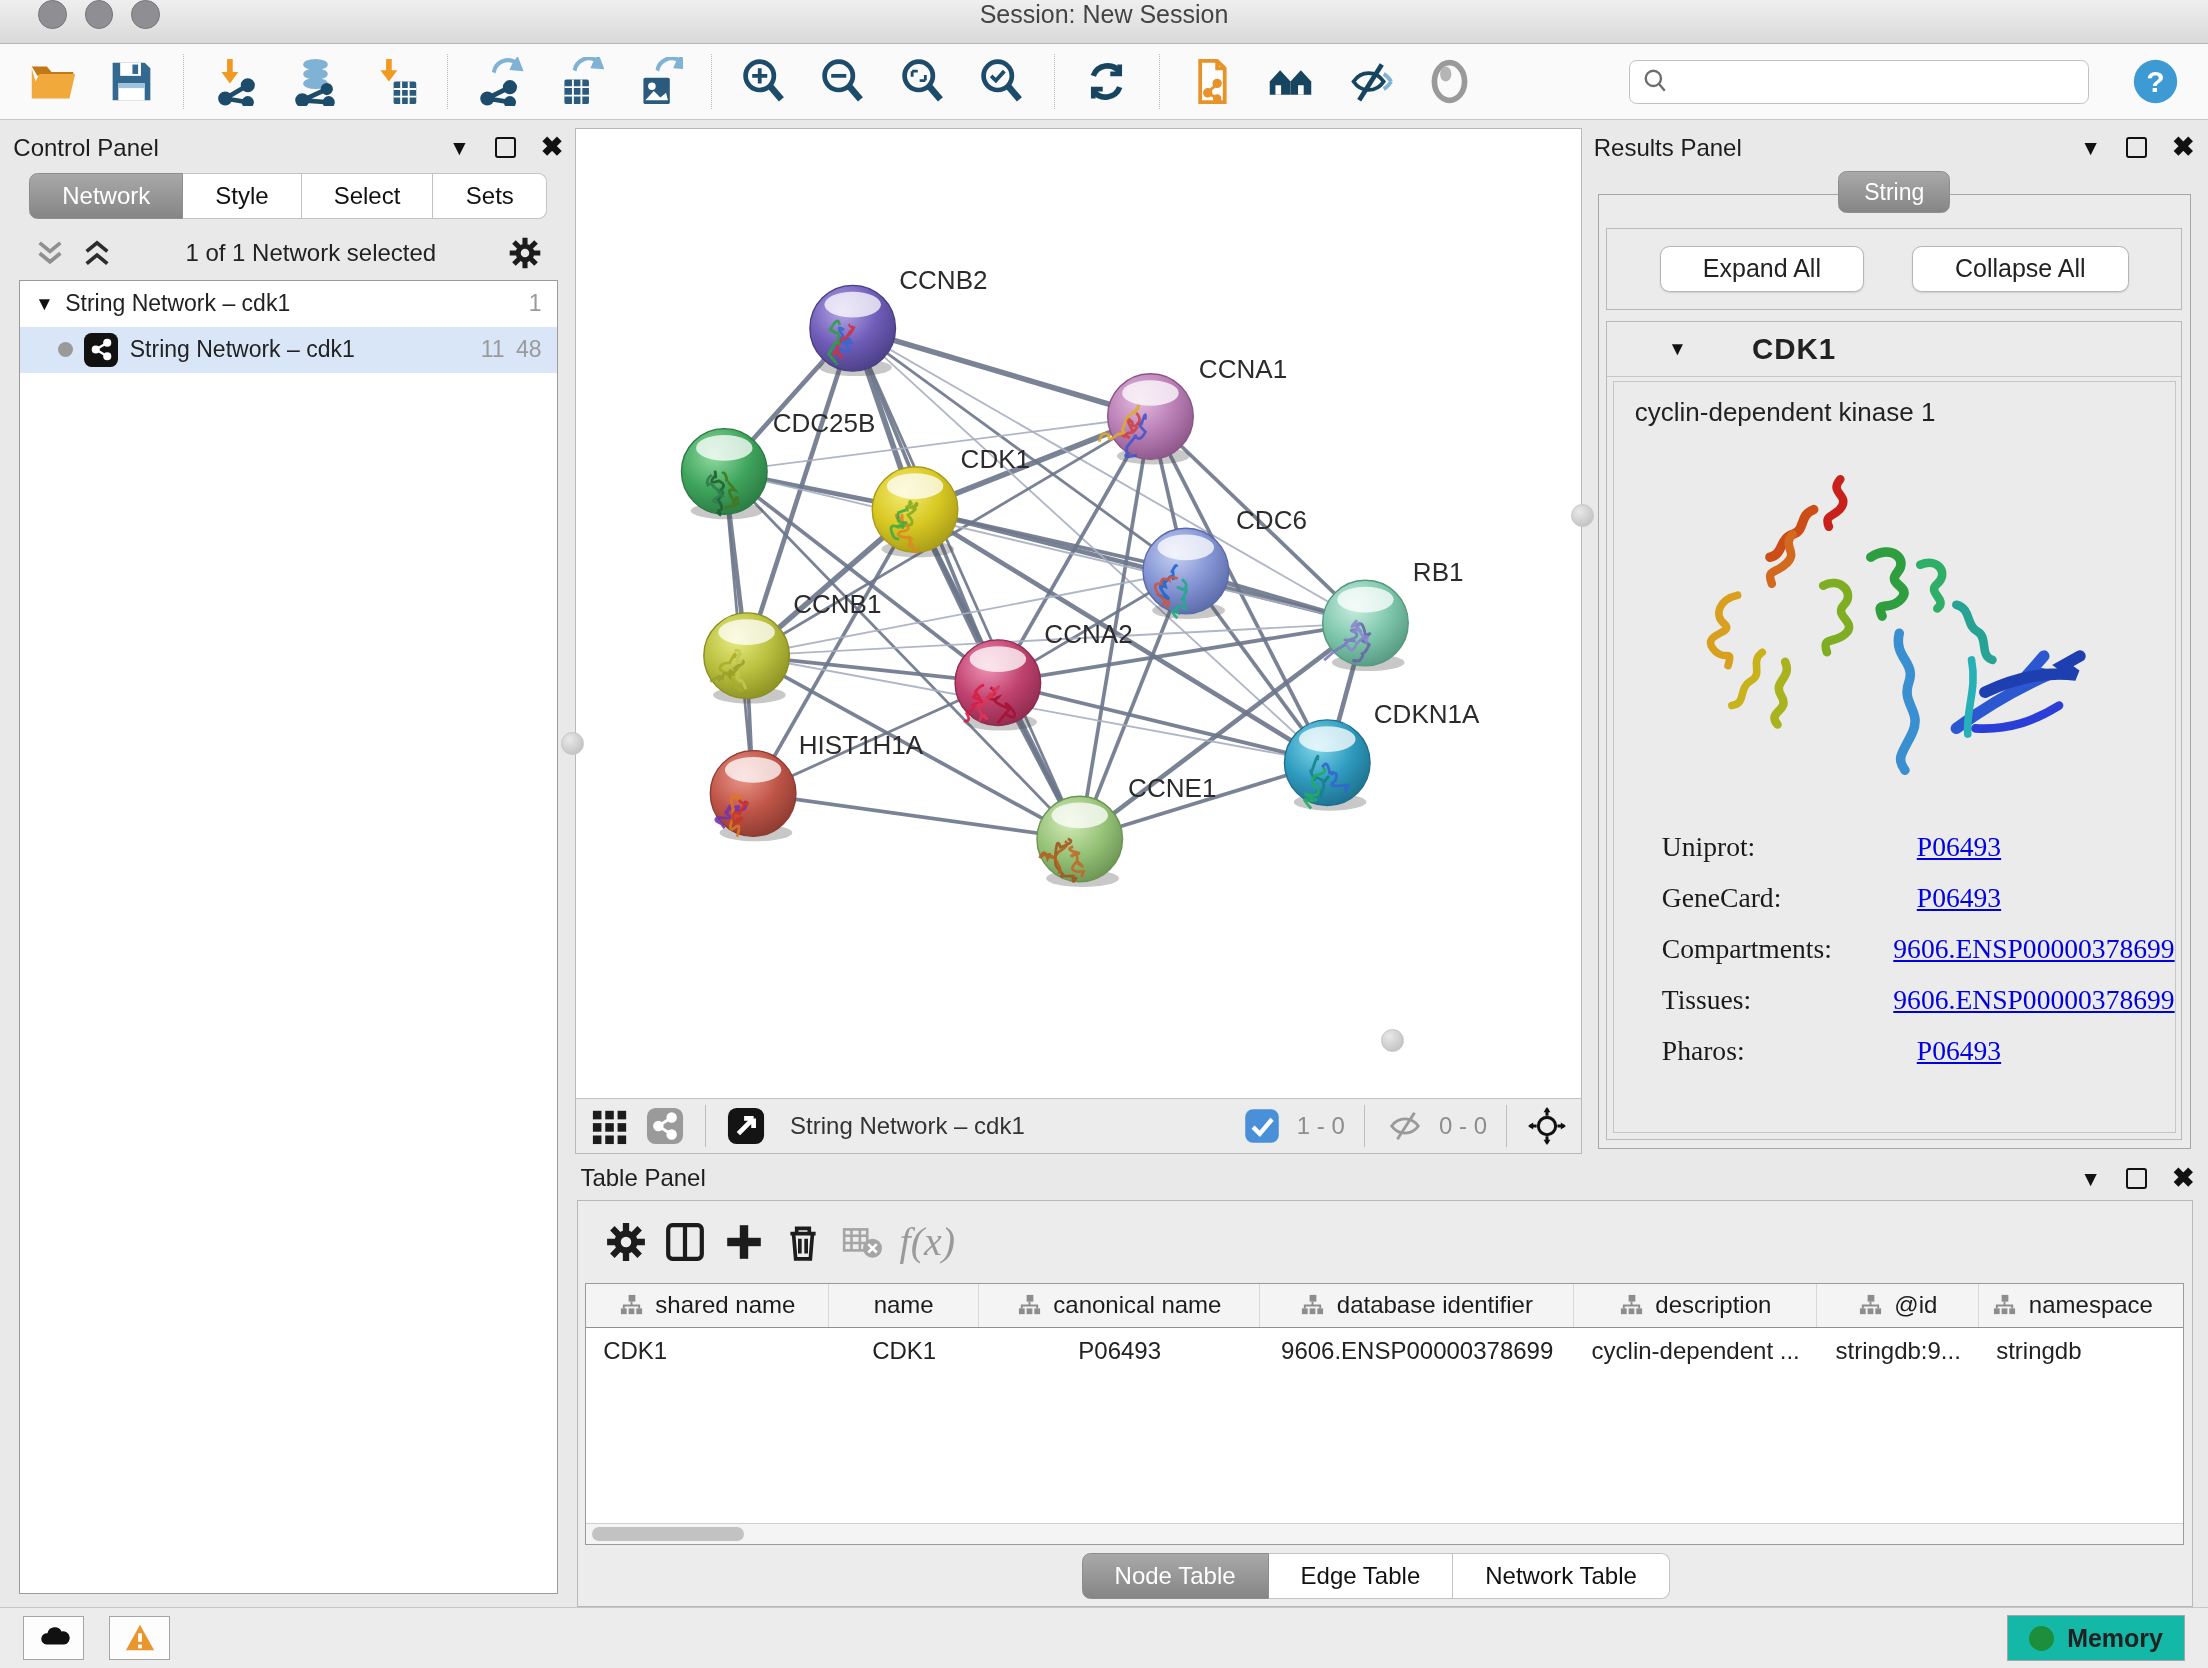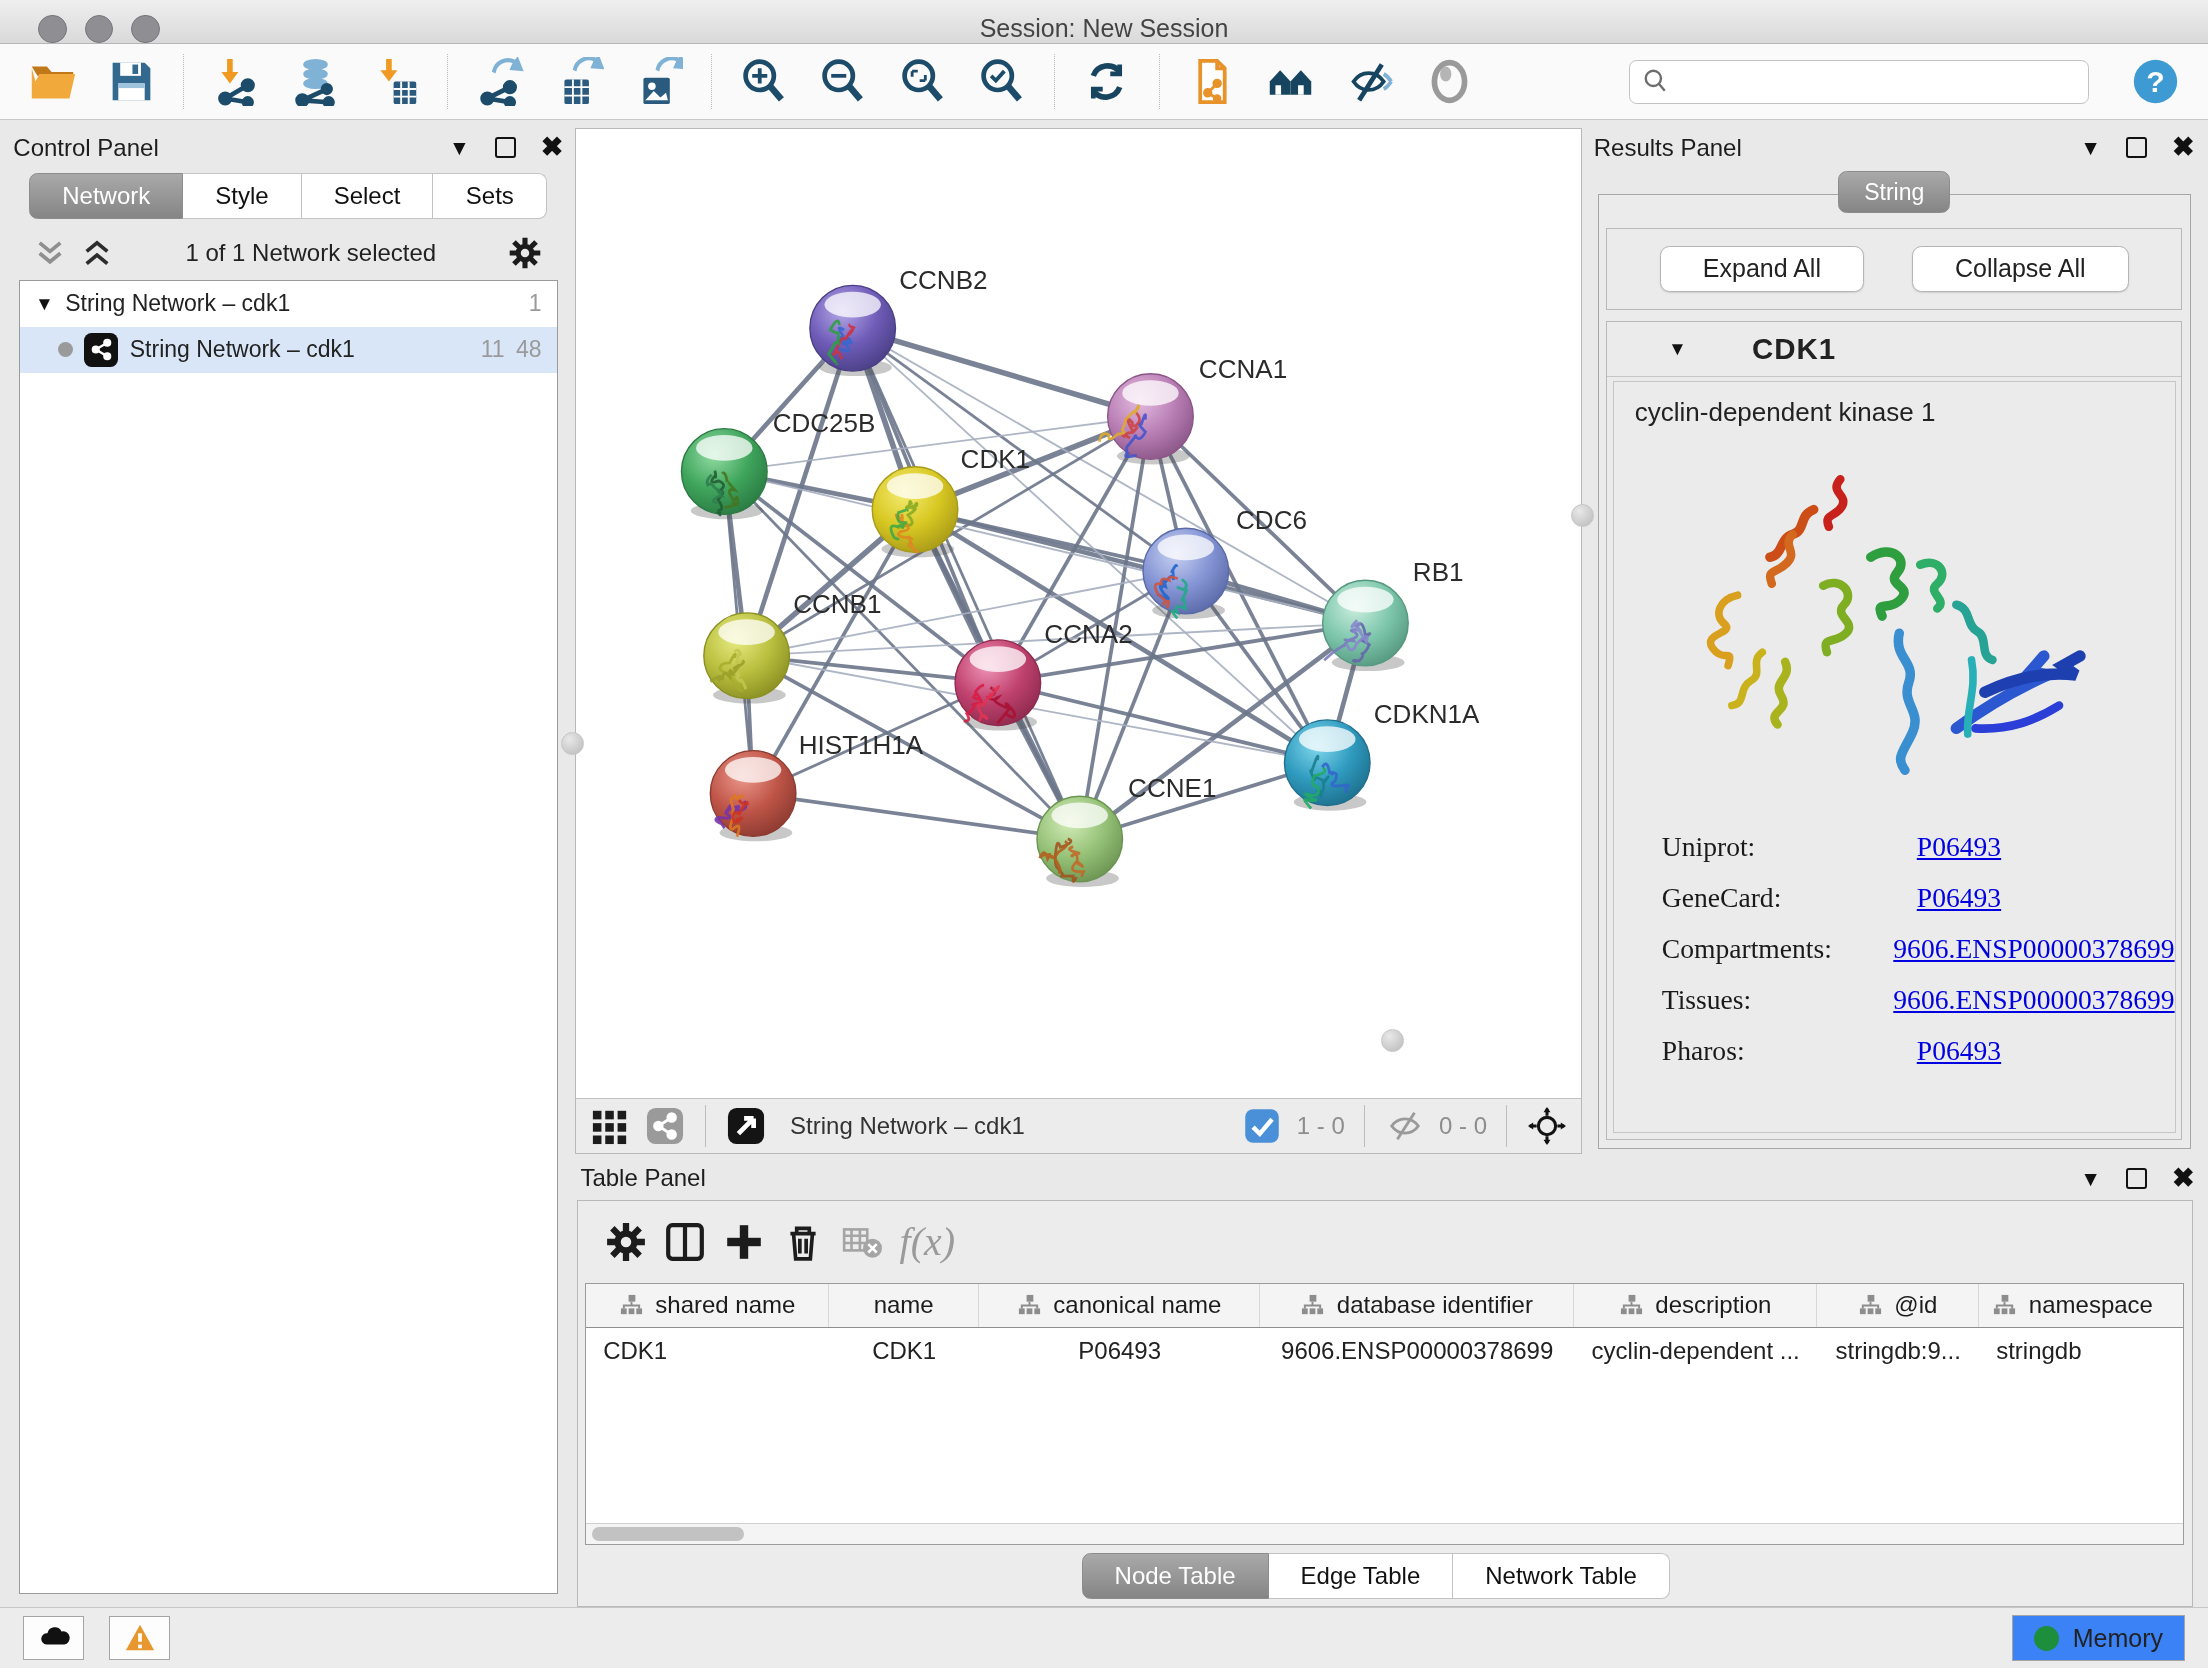--- a/index.html
+++ b/index.html
@@ -3,21 +3,21 @@
 <meta charset="utf-8">
 <style>
   * { margin:0; padding:0; box-sizing:border-box; }
   html,body { width:2208px; height:1668px; overflow:hidden; background:#e9e9e9;
     font-family:"Liberation Sans", sans-serif; color:#222; }
   .app { position:relative; width:2208px; height:1668px; display:flex; flex-direction:column;
     background:#e9e9e9; }
 
   
   .titlebar { height:44px; flex:0 0 44px; background:linear-gradient(#efefef,#d9d9d9);
-    border-bottom:1px solid #b6b6b6; display:flex; align-items:flex-end; position:relative; }
+    border-bottom:1px solid #b6b6b6; display:flex; align-items:flex-start; position:relative; }
   .traffic { display:flex; gap:18px; margin-left:38px; }
   .traffic span { width:28.5px; height:28.5px; border-radius:50%; background:#8e8e93;
     border:1px solid #77777b; display:block; }
   .win-title { position:absolute; left:0; right:0; text-align:center; font-size:25px; color:#444; }
 
   
   .toolbar { height:76px; flex:0 0 76px; background:#fafafa; border-bottom:1px solid #c9c9c9;
     display:flex; align-items:center; padding:0 19px; gap:13.3px; }
   .tbtn { width:67px; height:61px; display:flex; align-items:center; justify-content:center; }
   .tbtn svg { width:49px; height:49px; }
@@ -127,22 +127,22 @@
   .hthumb { position:absolute; left:5.7px; top:2.9px; width:152px; height:14.3px; background:#c2c2c2;
     border-radius:7.6px; }
   .tp-tabs { height:61px; display:flex; align-items:center; justify-content:center; }
 
   
   .statusbar { height:61px; flex:0 0 61px; background:#ececec; border-top:1px solid #c6c6c6;
     display:flex; align-items:center; padding:0 23px; gap:25px; }
   .sbtn { width:61px; height:44px; background:#fdfdfd; border:1.9px solid #a5a5a5; display:flex;
     align-items:center; justify-content:center; }
   .sbtn svg { width:32px; height:32px; }
-  .mem { margin-left:auto; height:46px; background:#3b82f6; border:1.9px solid #a5a5a5; display:flex;
-    align-items:center; gap:13.3px; padding:0 21px; font-size:25px; }
+  .mem { margin-left:auto; height:46px; background:#14b8a6; border:1.9px solid #a5a5a5; display:flex;
+    align-items:center; gap:13.3px; padding:0 21px; font-size:25px;font-weight:bold; }
   .mem .dotg { width:25px; height:25px; border-radius:50%; background:#1d8e3c; }
 
   
   .knob { position:absolute; width:23px; height:23px; border-radius:50%;
     background:radial-gradient(circle at 35% 30%, #e8e8e8, #b9b9b9); border:1px solid #c6c6c6; }
 </style>
 </head>
 <body>
 
 <div class="app">

